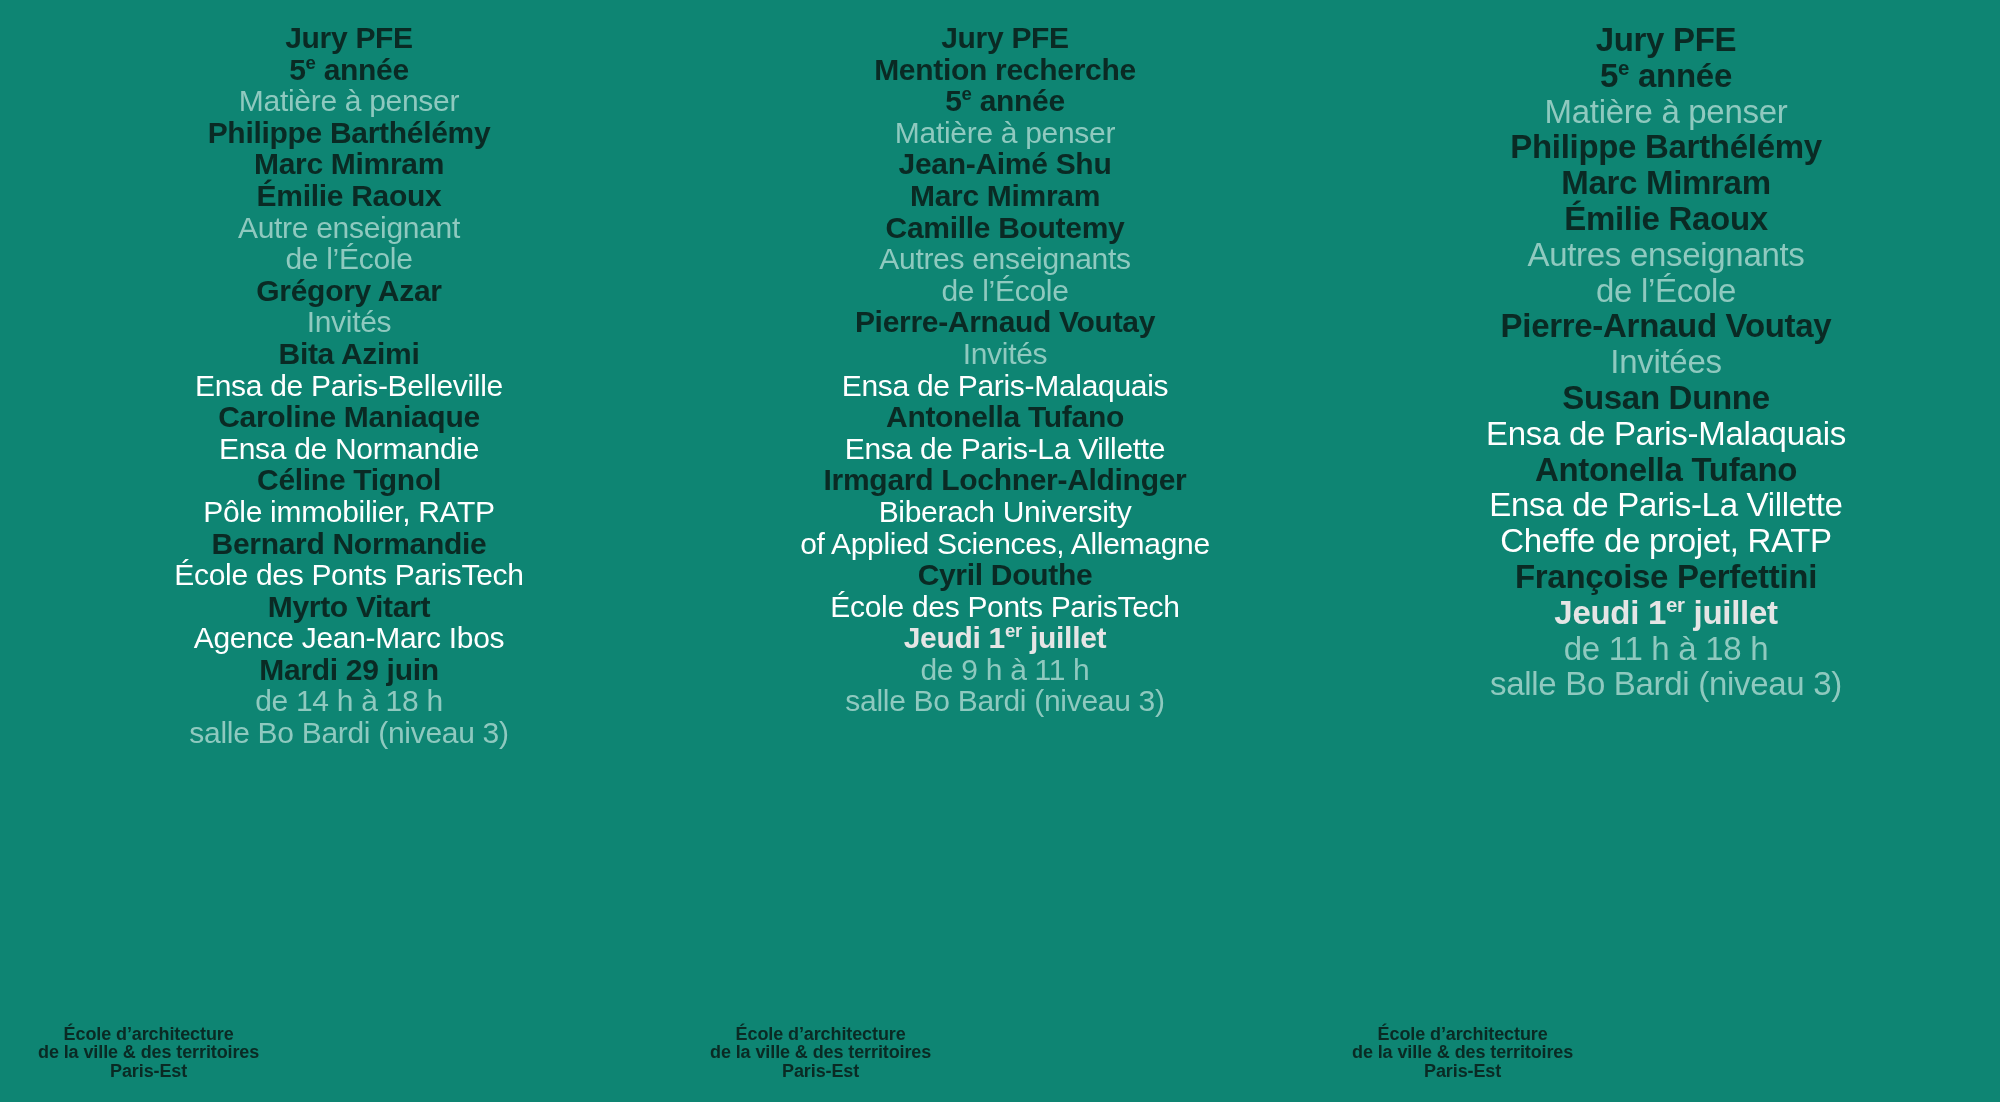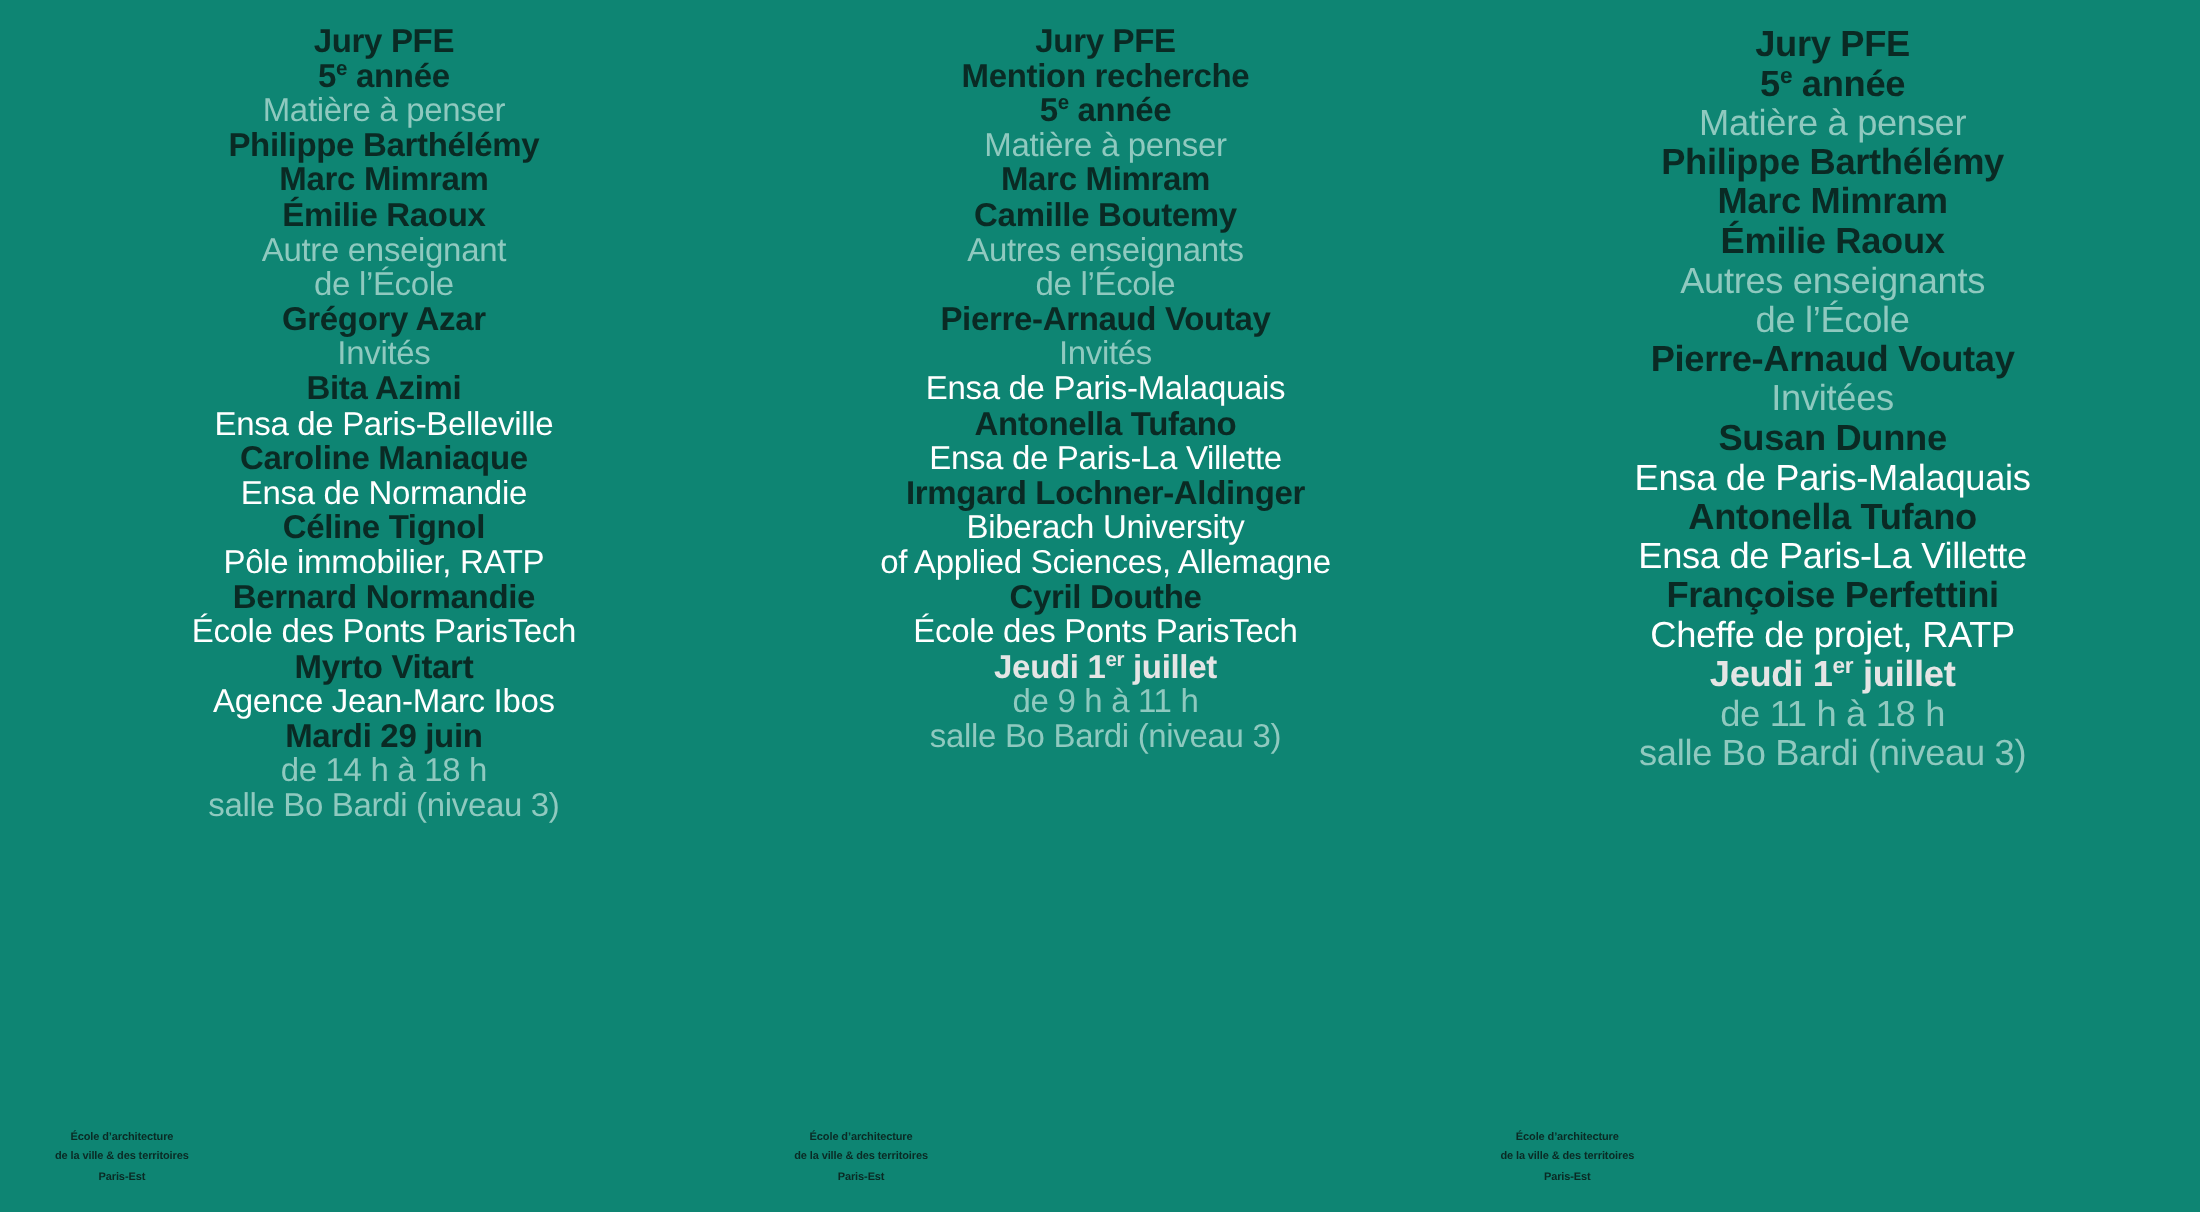--- a/index.html
+++ b/index.html
@@ -66,26 +66,25 @@
 
   sup {
     font-size: 0.62em;
     vertical-align: super;
     line-height: 0;
   }
 
   .footer {
     position: absolute;
     bottom: 22px;
-    font-size: 10px;
+    font-size: 18px;
     line-height: 18.5px;
     color: #0a2a24;
     font-weight: bold;
     letter-spacing: -0.1px;
-    margin-left: 12px;
   }
   .col-1 .footer { left: 38px; }
   .col-2 .footer { left: 30px; }
   .col-3 .footer { left: 32px; }
   .footer span { display: block; white-space: nowrap; }
 </style>
 </head>
 <body>
 
 <div class="poster">
@@ -122,20 +121,21 @@
         <span>Paris-Est</span>
       </div>
   </div>
 
   <div class="column col-2">
     <div class="lines">
         <div class="line dark">Jury PFE</div>
         <div class="line dark">Mention recherche</div>
         <div class="line dark">5<sup>e</sup> année</div>
         <div class="line pale">Matière à penser</div>
+        <div class="line dark">Jean-Aimé Shu</div>
         <div class="line dark">Marc Mimram</div>
         <div class="line dark">Camille Boutemy</div>
         <div class="line pale">Autres enseignants</div>
         <div class="line pale">de l’École</div>
         <div class="line dark">Pierre-Arnaud Voutay</div>
         <div class="line pale">Invités</div>
         <div class="line reg">Ensa de Paris-Malaquais</div>
         <div class="line dark">Antonella Tufano</div>
         <div class="line reg">Ensa de Paris-La Villette</div>
         <div class="line dark">Irmgard Lochner-Aldinger</div>
@@ -163,22 +163,22 @@
         <div class="line dark">Marc Mimram</div>
         <div class="line dark">Émilie Raoux</div>
         <div class="line pale">Autres enseignants</div>
         <div class="line pale">de l’École</div>
         <div class="line dark">Pierre-Arnaud Voutay</div>
         <div class="line pale">Invitées</div>
         <div class="line dark">Susan Dunne</div>
         <div class="line reg">Ensa de Paris-Malaquais</div>
         <div class="line dark">Antonella Tufano</div>
         <div class="line reg">Ensa de Paris-La Villette</div>
+        <div class="line reg">Cheffe de projet, RATP</div>
         <div class="line dark">Françoise Perfettini</div>
-        <div class="line reg">Cheffe de projet, RATP</div>
         <div class="line white">Jeudi 1<sup>er</sup> juillet</div>
         <div class="line pale">de 11 h à 18 h</div>
         <div class="line pale">salle Bo Bardi (niveau 3)</div>
       </div>
     <div class="footer">
         <span>École d’architecture</span>
         <span>de la ville &amp; des territoires</span>
         <span>Paris-Est</span>
       </div>
   </div>

